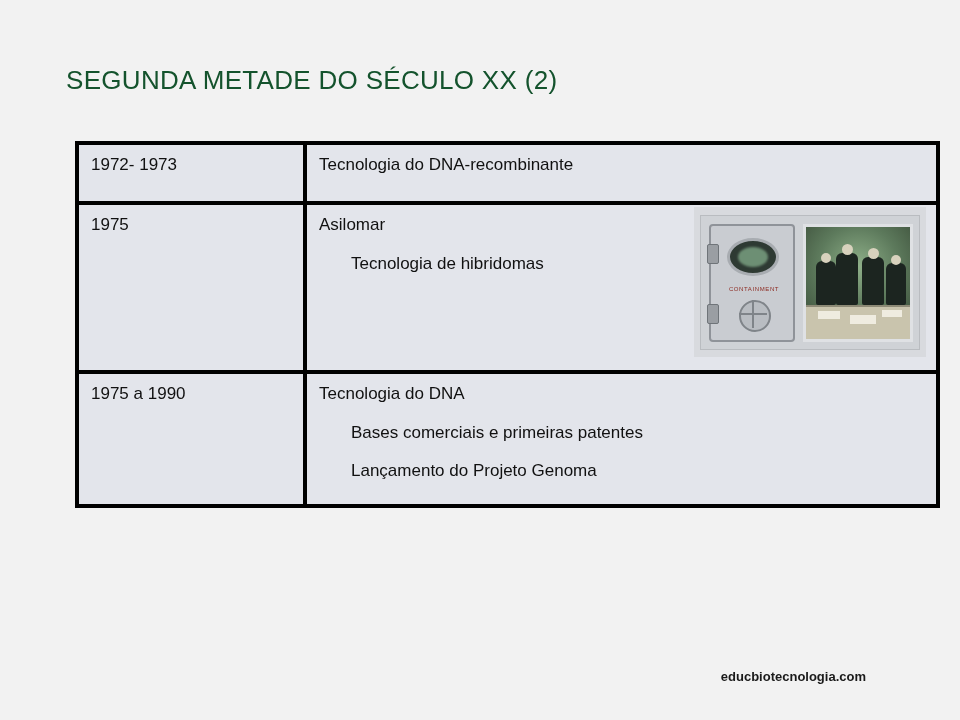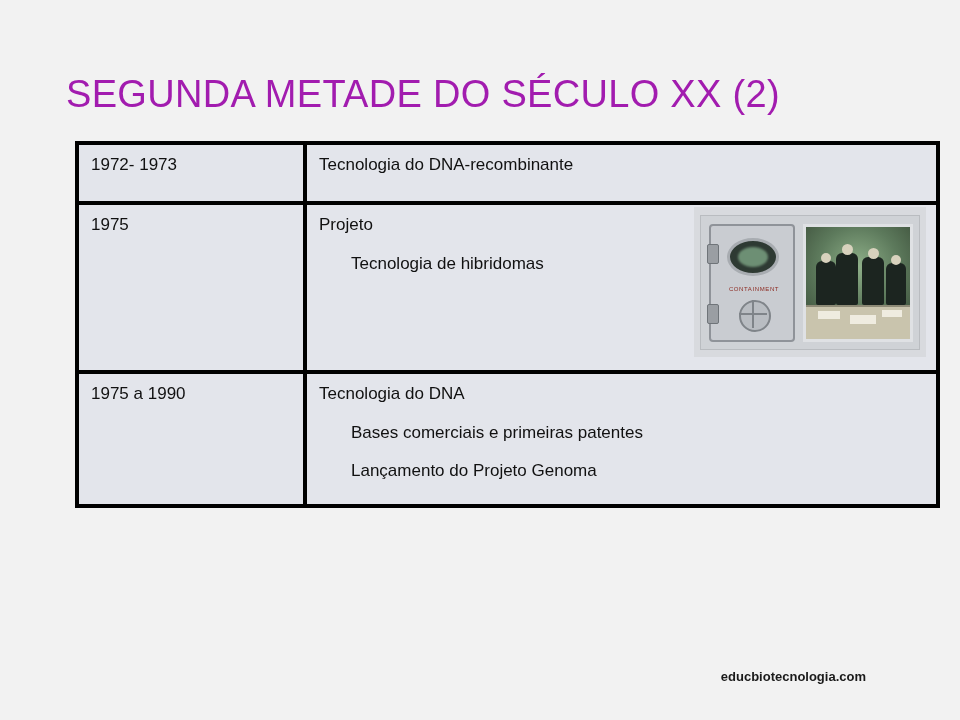--- a/index.html
+++ b/index.html
@@ -17,24 +17,24 @@
   .slide {
     position: relative;
     width: 960px;
     height: 720px;
     box-sizing: border-box;
   }
   .slide-title {
     position: absolute;
     left: 66px;
     top: 48px;
-    font-size: 38px;
+    font-size: 26px;
     font-weight: normal;
     letter-spacing: 0.3px;
-    color: #a21caf;
+    color: #14532d;
     white-space: nowrap;
   }
   .timeline-table {
     position: absolute;
     left: 75px;
     top: 141px;
     width: 805px;
     border-collapse: collapse;
     table-layout: fixed;
     background: #e4e6ec;
@@ -237,21 +237,21 @@
       <tr class="row-1">
         <td class="col-period">1972- 1973</td>
         <td class="col-desc">
           <p class="desc-line">Tecnologia do DNA-recombinante</p>
         </td>
       </tr>
 
       <tr class="row-2">
         <td class="col-period">1975</td>
         <td class="col-desc">
-          <p class="desc-line">Projeto</p>
+          <p class="desc-line">Asilomar</p>
           <p class="desc-line">Tecnologia de hibridomas</p>
 
           <div class="illustration">
             <div class="ill-frame">
               <div class="ill-left-panel">
                 <div class="ill-hinge h1"></div>
                 <div class="ill-hinge h2"></div>
                 <div class="ill-porthole">
                   <div class="ill-porthole-inner"></div>
                 </div>

